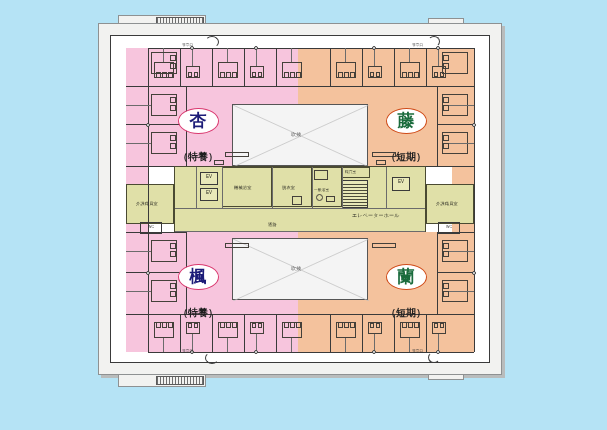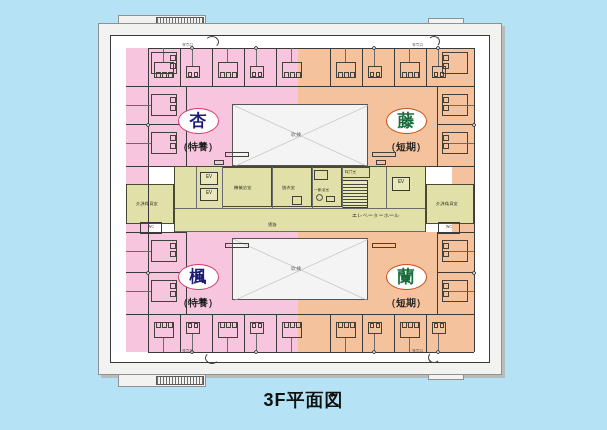--- a/index.html
+++ b/index.html
@@ -58,21 +58,21 @@
     display:inline-block;
     padding:3px 11px 4px 11px;
     border-radius:50%/50%;
     background:#ffffff;
     font-size:17px; font-weight:bold;
     letter-spacing:0;
   }
   .badge.pinkb .oval{ border:1.6px solid #d9376e; color:#1c1c78; }
   .badge.orangeb .oval{ border:1.6px solid #cf4a17; color:#1a6b3c; }
   .badge .sub{
-    display:block; margin-top:8px; font-size:10px; font-weight:bold;
+    display:block; margin-top:18px; font-size:10px; font-weight:bold;
     color:#1f1f1f;
   }
 
   
   .t{
     position:absolute; font-size:4.2px; color:#2a2a22; white-space:nowrap;
     font-family:"Liberation Sans", sans-serif; letter-spacing:.2px;
   }
   .t.s5{ font-size:5px; }
   .t.s35{ font-size:3.6px; }
@@ -470,15 +470,14 @@
   <div class="badge pinkb" style="left:168px; top:264px; width:60px;">
     <span class="oval">楓</span>
     <span class="sub">（特養）</span>
   </div>
 
   <div class="badge orangeb" style="left:376px; top:264px; width:60px;">
     <span class="oval">蘭</span>
     <span class="sub">（短期）</span>
   </div>
 
-  <div class="title">3F平面図</div>
 
 </div>
 
 </body></html>

